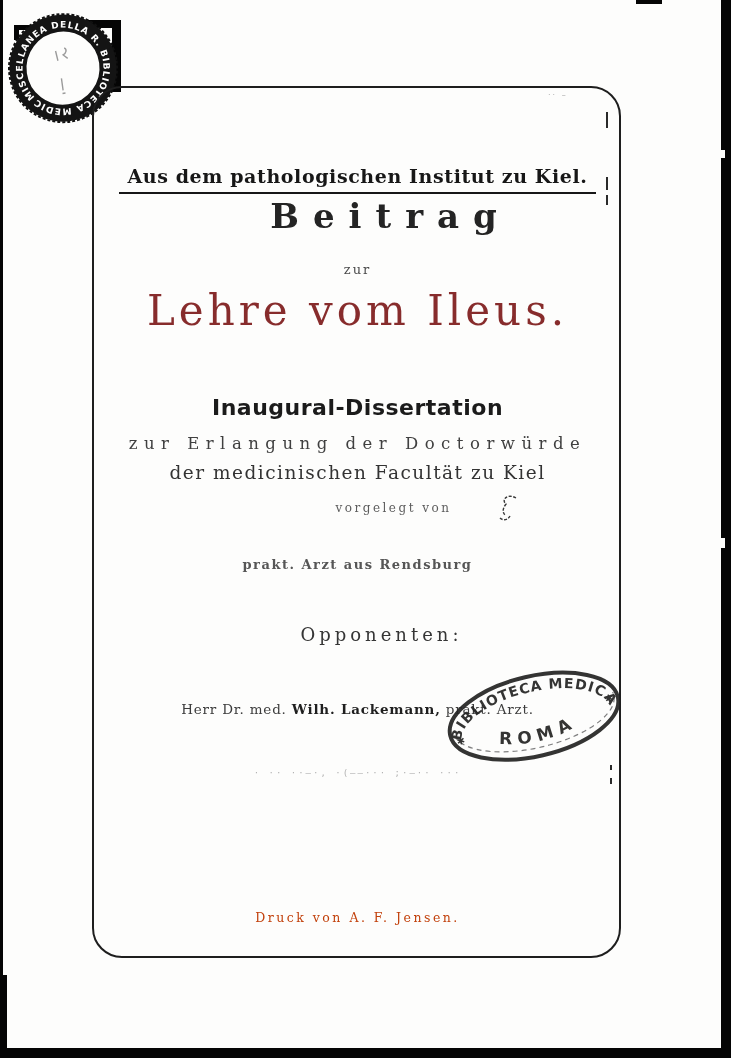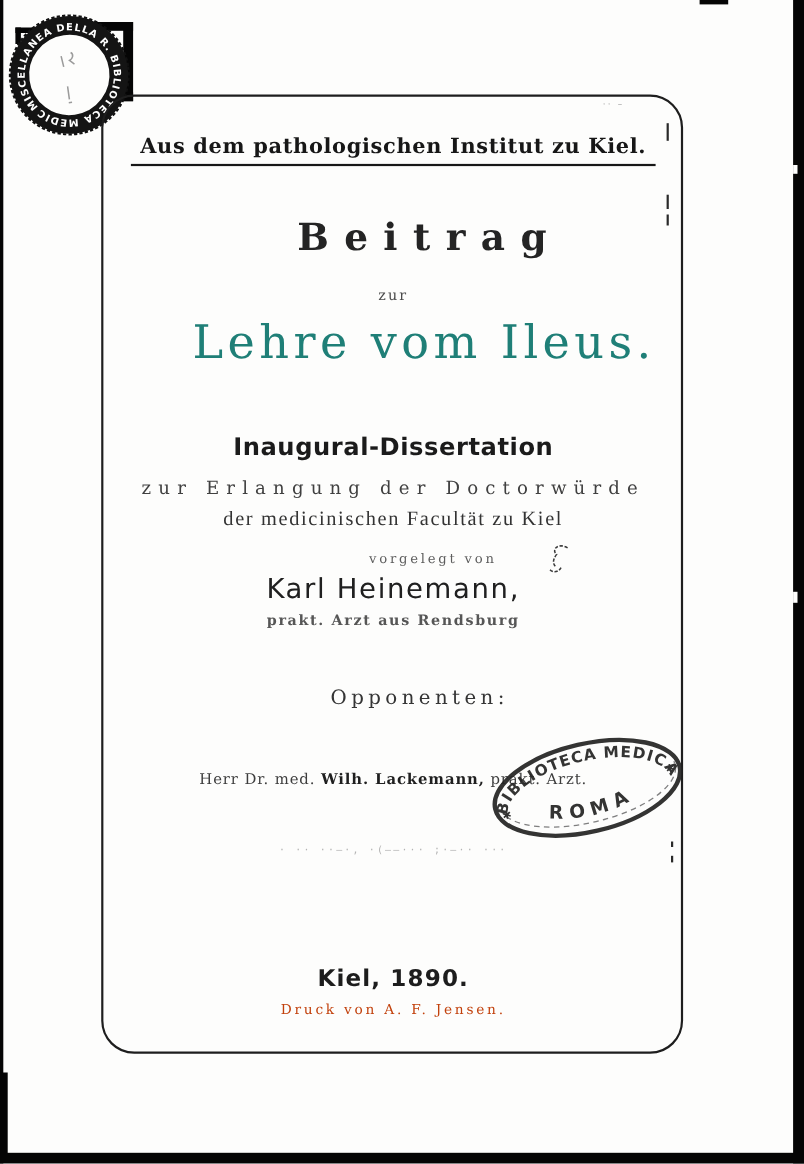--- a/index.html
+++ b/index.html
@@ -12,27 +12,27 @@
   
   .edge{background:#050505;}
   
   .frame{
     left:92px;top:86px;width:529px;height:872px;
     border:2.5px solid #1e1e1e;border-radius:30px;box-sizing:border-box;
   }
   
   .band{left:92px;width:531px;text-align:center;}
   .institute{top:122px;font-weight:bold;font-size:19px;letter-spacing:0.6px;color:#171717;}
-  .institute span{display:inline-block;border-bottom:2.5px solid #171717;padding:0 8px 5px;}
+  .institute span{display:inline-block;border-bottom:2.5px solid #171717;padding:0 8px 5px;margin-top:43px;}
   .title-main{top:196px;font-size:34px;font-weight:600;letter-spacing:14px;text-indent:14px;color:#242424;padding-left:26px;}
   .title-conn{top:262px;font-size:13px;letter-spacing:2px;color:#4a4a4a;}
-  .title-sub{top:286px;font-size:42px;font-weight:500;letter-spacing:4px;color:#0f766e;opacity:.93;margin-left:28px;}
+  .title-sub{top:286px;font-size:42px;font-weight:500;letter-spacing:4px;color:#7f1d1d;opacity:.93;}
   .diss-head{top:395px;font-family:"DejaVu Sans", sans-serif;font-weight:bold;font-size:22px;letter-spacing:.5px;color:#1b1b1b;}
   .diss-l2{top:434px;font-size:16.5px;letter-spacing:6.5px;color:#404040;}
-  .diss-l3{top:462px;font-size:18.5px;letter-spacing:1.5px;color:#333;font-family:Liberation Serif, serif;}
+  .diss-l3{top:462px;font-size:18.5px;letter-spacing:1.5px;color:#333;}
   .vorgelegt{top:501px;font-size:12px;letter-spacing:2.5px;color:#5d5d5d;padding-left:36px;}
   .author{top:521px;font-family:"DejaVu Sans", sans-serif;font-size:25px;font-weight:500;letter-spacing:1.5px;color:#202020;}
   .author-desc{top:557px;font-size:13px;letter-spacing:1.5px;color:#565656;font-weight:bold;}
   .opp-head{top:624px;font-size:18px;letter-spacing:4px;color:#353535;padding-left:24px;}
   .opp-line{font-size:13.5px;letter-spacing:.8px;color:#3d3d3d;}
   .opp-line b{color:#1f1f1f;}
   .opp1{top:653px;margin-top:48px;}
   .opp2{top:676px;}
   .faded-line{top:768px;font-size:9px;letter-spacing:2px;color:#b3b3b3;font-family:"DejaVu Sans Mono", monospace;}
   .city-year{top:877px;font-family:"DejaVu Sans", sans-serif;font-size:21px;font-weight:600;letter-spacing:1px;color:#1d1d1d;}
@@ -91,21 +91,20 @@
   <div class="abs band diss-head">Inaugural-Dissertation</div>
   <div class="abs band diss-l2">zur Erlangung der Doctorwürde</div>
   <div class="abs band diss-l3">der medicinischen Facultät zu Kiel</div>
 
   <div class="abs band vorgelegt">vorgelegt von</div>
   <div class="abs" style="left:492px;top:492px;width:30px;height:34px;">
     <svg width="30" height="34" viewBox="0 0 30 34">
       <path d="M 24 6 C 15 1 9 8 14 12 C 11 16 10 20 13 23 M 8 26 c 3 3 8 2 10 -2" fill="none" stroke="#3a3a3a" stroke-width="1.4" stroke-dasharray="3 1.5"></path>
     </svg>
   </div>
-  <div class="abs band author">Karl Heinemann,</div>
   <div class="abs band author-desc">prakt. Arzt aus Rendsburg</div>
 
   <div class="abs band opp-head">Opponenten:</div>
   <div class="abs band opp-line opp1"><span>Herr Dr. med. </span><b>Wilh. Lackemann,</b><span> prakt. Arzt.</span></div>
 
   <div class="abs" style="left:441px;top:665px;width:188px;height:102px;transform:rotate(-13deg);opacity:.92;">
     <svg width="188" height="102" viewBox="0 0 188 102">
       <ellipse cx="93" cy="51" rx="86" ry="40" fill="none" stroke="#232323" stroke-width="4"></ellipse>
       <path d="M 11 52 A 82 34 0 0 0 175 45" fill="none" stroke="#2b2b2b" stroke-width="1.2" stroke-dasharray="5 4" opacity=".65"></path>
       <path id="ovtop" d="M 17 60 A 75 33 0 0 1 169 60" fill="none"></path>
@@ -116,21 +115,20 @@
       <text font-size="17" font-weight="bold" fill="#232323" letter-spacing="6">
         <textPath href="#ovbot" startOffset="50%" text-anchor="middle">ROMA</textPath>
       </text>
       <text x="12" y="62" font-size="10" fill="#232323">✱</text>
       <text x="166" y="54" font-size="10" fill="#232323">✱</text>
     </svg>
   </div>
 
   <div class="abs band faded-line">· ··  ··–·, ·(–—··· ;·—··  ···</div>
 
-  <div class="abs band city-year">Kiel, 1890.</div>
   <div class="abs band printer">Druck von A. F. Jensen.</div>
 
   <div class="abs smudge">·· –</div>
   <div class="abs tick" style="left:606px;top:112px;height:16px;"></div>
   <div class="abs tick" style="left:606px;top:177px;height:13px;"></div>
   <div class="abs tick" style="left:606px;top:195px;height:10px;"></div>
   <div class="abs tick" style="left:610px;top:765px;height:5px;"></div>
   <div class="abs tick" style="left:610px;top:778px;height:6px;"></div>
 
 </div>

